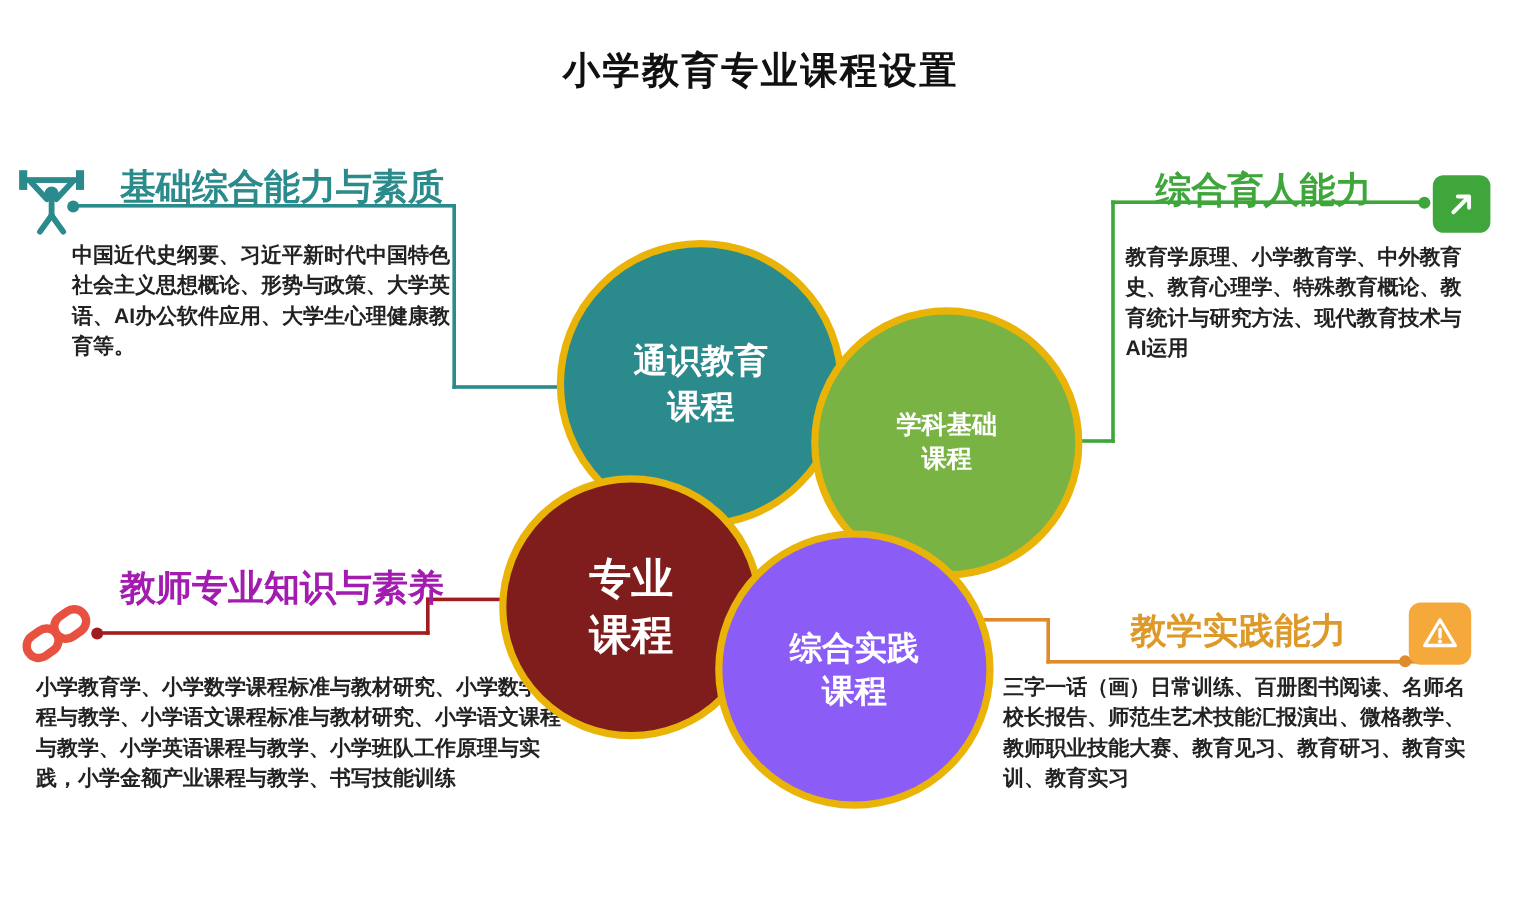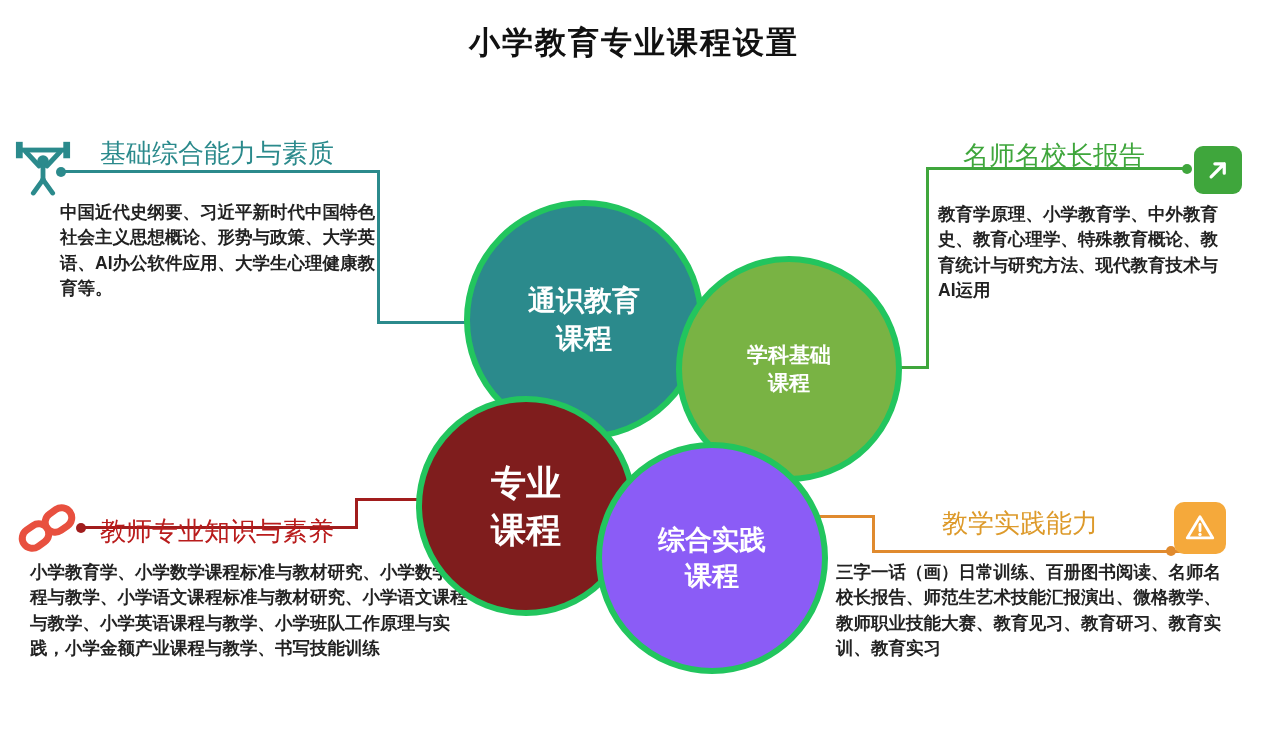--- a/index.html
+++ b/index.html
@@ -1,46 +1,46 @@
 <!DOCTYPE html>
 <html><head>
 <meta charset="utf-8">
 <style>
   html,body{margin:0;padding:0;background:#fff;}
   .stage{
     position:relative;width:1268px;height:750px;background:#ffffff;overflow:hidden;
     font-family:"Liberation Sans","DejaVu Sans",sans-serif;
   }
   .title{
-    position:absolute;left:0;right:0;top:22px;margin:0;text-align:center;
+    position:absolute;left:0;right:0;top:22px;margin:16px;text-align:center;
     font-size:31px;font-weight:800;color:#111;letter-spacing:2px;
   }
   
   .circle{
-    position:absolute;border-radius:50%;border:6px solid #22c55e;box-sizing:border-box;
+    position:absolute;border-radius:50%;border:6px solid #eab308;box-sizing:border-box;
     display:flex;align-items:center;justify-content:center;text-align:center;
     color:#fff;font-weight:800;line-height:1.35;
   }
   .circle span{display:block;}
   .c-teal  {left:464px;top:200px;width:240px;height:240px;background:#2B8A8C;z-index:1;font-size:28px;}
   .c-green {left:676px;top:256px;width:226px;height:226px;background:#79B344;z-index:2;font-size:21px;}
   .c-red   {left:416px;top:396px;width:220px;height:220px;background:#7f1d1d;z-index:3;font-size:35px;}
   .c-yellow{left:596px;top:442px;width:232px;height:232px;background:#8b5cf6;z-index:4;font-size:27px;}
   
   .seg{position:absolute;z-index:0;}
   .dot{position:absolute;width:10px;height:10px;border-radius:50%;z-index:0;}
   .teal-c{background:#2B8A8C;}
   .green-c{background:#3FA63C;}
   .red-c{background:#A11D1D;}
   .orange-c{background:#E08A2E;}
   
-  .heading{position:absolute;font-size:26px;font-weight:400;white-space:nowrap;}
+  .heading{position:absolute;font-size:30px;font-weight:700;white-space:nowrap;}
   .h-tl{left:100px;top:136px;color:#2B8A8C;}
   .h-tr{left:963px;top:138px;color:#3FA63C;}
-  .h-bl{left:100px;top:514px;color:#b91c1c;}
+  .h-bl{left:100px;top:470px;color:#a21caf;}
   .h-br{left:942px;top:506px;color:#DD9A2B;}
   
   .para{position:absolute;font-size:17.5px;font-weight:600;color:#222;line-height:1.45;}
   .p-tl{left:60px;top:200px;width:332px;}
   .p-tr{left:938px;top:202px;width:284px;}
   .p-bl{left:30px;top:560px;width:438px;}
   .p-br{left:836px;top:560px;width:388px;}
   
   .icon-box{position:absolute;display:flex;align-items:center;justify-content:center;}
   .i-lifter{left:14px;top:136px;width:58px;height:60px;}
@@ -116,21 +116,21 @@
     </svg>
   </div>
   <div class="heading h-tl">基础综合能力与素质</div>
   <div class="para p-tl">中国近代史纲要、习近平新时代中国特色社会主义思想概论、形势与政策、大学英语、AI办公软件应用、大学生心理健康教育等。</div>
 
   <div class="icon-box i-arrow">
     <svg width="30" height="30" viewBox="0 0 24 24" fill="none">
       <path d="M6.5 17.5 L17 7 M9.5 7 H17 V14.5" stroke="#fff" stroke-width="2.6" stroke-linecap="round" stroke-linejoin="round"></path>
     </svg>
   </div>
-  <div class="heading h-tr">名师名校长报告</div>
+  <div class="heading h-tr">综合育人能力</div>
   <div class="para p-tr">教育学原理、小学教育学、中外教育史、教育心理学、特殊教育概论、教育统计与研究方法、现代教育技术与AI运用</div>
 
   <div class="icon-box i-chain">
     <svg width="66" height="60" viewBox="0 0 66 60" fill="none">
       <g transform="rotate(-35 33 30)" stroke="#E8503F" stroke-width="7">
         <rect x="5" y="20" width="28" height="20" rx="10"></rect>
         <rect x="33" y="20" width="28" height="20" rx="10"></rect>
       </g>
     </svg>
   </div>

